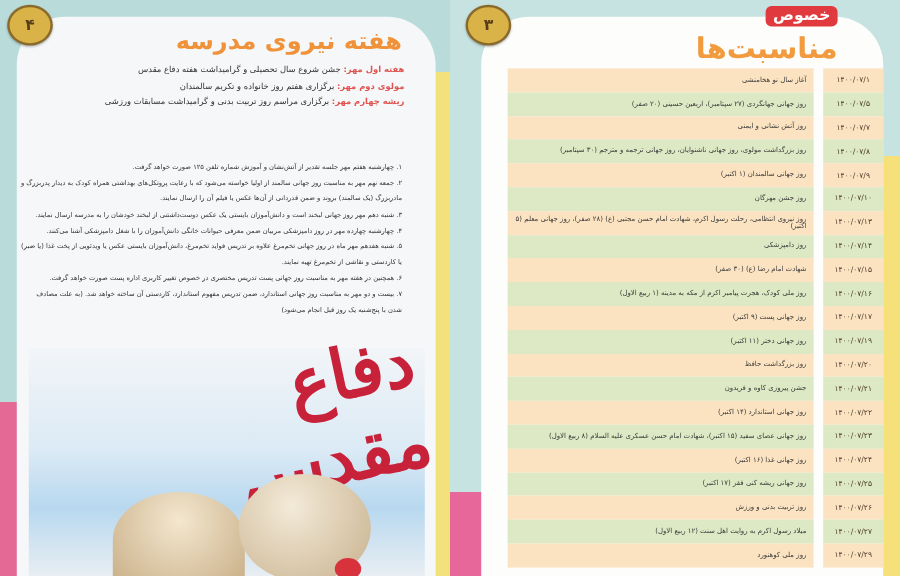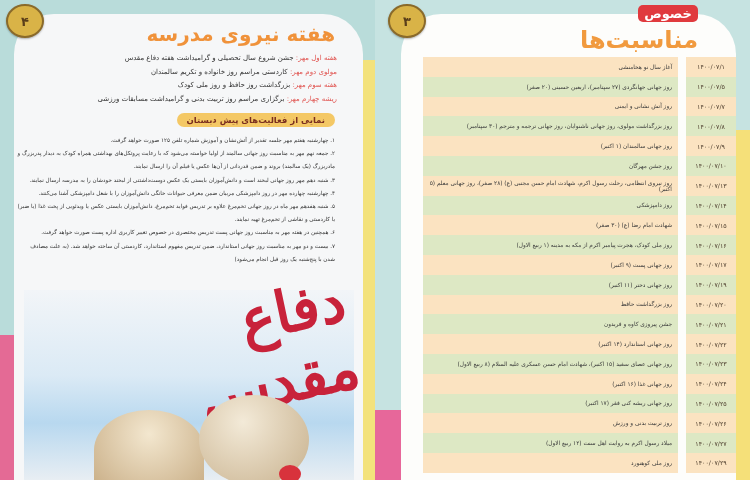--- a/index.html
+++ b/index.html
@@ -15,21 +15,21 @@
   .page-right .stripe-yellow{position:absolute;right:0;top:130px;width:34px;height:350px;background:#f5e079;}
   .page-right .stripe-pink{position:absolute;left:0;top:410px;width:40px;height:70px;background:#e7679a;}
   .page-right .sheet{position:absolute;left:26px;top:14px;right:14px;bottom:0;background:#fdfdfb;border-radius:40px 40px 0 0;}
   .page-badge{position:absolute;width:34px;height:30px;border-radius:50%;background:#d9b347;border:2px solid #8a6a2a;box-shadow:0 1px 2px rgba(0,0,0,.3);display:flex;align-items:center;justify-content:center;color:#5a3e1a;font-size:13px;font-weight:bold;}
   .badge-left{left:6px;top:4px;}
   .badge-right{left:388px;top:4px;}
   .title-right{position:absolute;right:52px;top:26px;font-size:24px;font-weight:bold;color:#f19a3e;direction:rtl;}
   .brand{position:absolute;right:52px;top:5px;background:#e03a3e;color:#fff;font-weight:bold;font-size:13px;padding:1px 6px;border-radius:5px;direction:rtl;}
   .title-left{position:absolute;right:40px;top:22px;font-size:20px;font-weight:bold;color:#f0923a;direction:rtl;}
   .weeks{position:absolute;right:38px;top:52px;width:300px;direction:rtl;font-size:7px;line-height:13.5px;color:#333;}
-  .weeks .k{color:#e0534f;font-weight:normal;}
+  .weeks .k{color:#e0534f;font-weight:bold;}
   .subhead{position:absolute;right:40px;top:113px;background:#f4c865;color:#7a2e1f;font-size:8.5px;font-weight:bold;padding:2px 10px;border-radius:8px;direction:rtl;}
   .acts{position:absolute;right:40px;top:134px;width:318px;direction:rtl;font-size:5.6px;line-height:13.2px;color:#333;}
   .acts p{margin:0;}
   .poster{position:absolute;left:24px;top:290px;width:330px;height:190px;background:linear-gradient(180deg,#f2f5f8 0%,#dbeaf5 45%,#b8d8ef 70%,#e8eef3 100%);}
   .calli{position:absolute;left:90px;top:0;font-size:58px;font-weight:bold;color:#c8223a;direction:rtl;font-family:"DejaVu Serif",serif;transform:rotate(-12deg);}
   .helmet1{position:absolute;left:70px;top:120px;width:110px;height:80px;border-radius:50% 50% 0 0;background:radial-gradient(circle at 50% 30%,#f3e7cf,#c8ad85);}
   .helmet2{position:absolute;left:175px;top:105px;width:110px;height:90px;border-radius:50%;background:radial-gradient(circle at 40% 30%,#f3ead8,#c7b08c);}
   .flower{position:absolute;left:255px;top:175px;width:22px;height:18px;border-radius:50%;background:#d8323c;}
   
   .tbl{position:absolute;left:423px;top:57px;width:313px;direction:rtl;}
@@ -46,26 +46,24 @@
 
   <div class="page page-left">
     <div class="stripe-pink"></div>
     <div class="stripe-yellow"></div>
     <div class="sheet"></div>
     <div class="page-badge badge-left">۴</div>
     <div class="title-left">هفته نیروی مدرسه</div>
 
     <div class="weeks">
       <div><span class="k">هفته اول مهر:</span><span> جشن شروع سال تحصیلی و گرامیداشت هفته دفاع مقدس</span></div>
-      <div><span class="k">مولوی دوم مهر:</span><span> کاردستی مراسم روز خانواده و تکریم سالمندان</span></div>
-      <div><span class="k">هفته سوم مهر:</span><span> بزرگداشت روز حافظ و روز ملی کودک</span></div>
+      <div><span class="k">مولوی دوم مهر:</span><span> برگزاری هفتم روز خانواده و تکریم سالمندان</span></div>
       <div><span class="k">ریشه چهارم مهر:</span><span> برگزاری مراسم روز تربیت بدنی و گرامیداشت مسابقات ورزشی</span></div>
     </div>
 
-    <div class="subhead">نمایی از فعالیت‌های پیش دبستان</div>
 
     <div class="acts">
       <p>۱. چهارشنبه هفتم مهر جلسه تقدیر از آتش‌نشان و آموزش شماره تلفن ۱۲۵ صورت خواهد گرفت.</p>
       <p>۲. جمعه نهم مهر به مناسبت روز جهانی سالمند از اولیا خواسته می‌شود که با رعایت پروتکل‌های بهداشتی همراه کودک به دیدار پدربزرگ و مادربزرگ (یک سالمند) بروند و ضمن قدردانی از آن‌ها عکس یا فیلم آن را ارسال نمایند.</p>
       <p>۳. شنبه دهم مهر روز جهانی لبخند است و دانش‌آموزان بایستی یک عکس دوست‌داشتنی از لبخند خودشان را به مدرسه ارسال نمایند.</p>
       <p>۴. چهارشنبه چهارده مهر در روز دامپزشکی مربیان ضمن معرفی حیوانات خانگی دانش‌آموزان را با شغل دامپزشکی آشنا می‌کنند.</p>
       <p>۵. شنبه هفدهم مهر ماه در روز جهانی تخم‌مرغ علاوه بر تدریس فواید تخم‌مرغ، دانش‌آموزان بایستی عکس یا ویدئویی از پخت غذا (یا ضبر) یا کاردستی و نقاشی از تخم‌مرغ تهیه نمایند.</p>
       <p>۶. همچنین در هفته مهر به مناسبت روز جهانی پست تدریس مختصری در خصوص تغییر کاربری اداره پست صورت خواهد گرفت.</p>
       <p>۷. بیست و دو مهر به مناسبت روز جهانی استاندارد، ضمن تدریس مفهوم استاندارد، کاردستی آن ساخته خواهد شد. (به علت مصادف شدن با پنج‌شنبه یک روز قبل انجام می‌شود)</p>
     </div>

